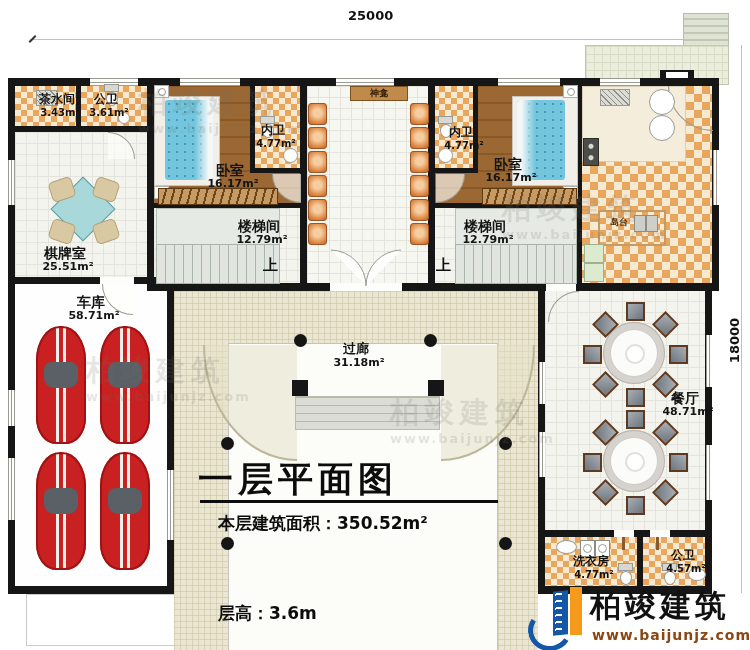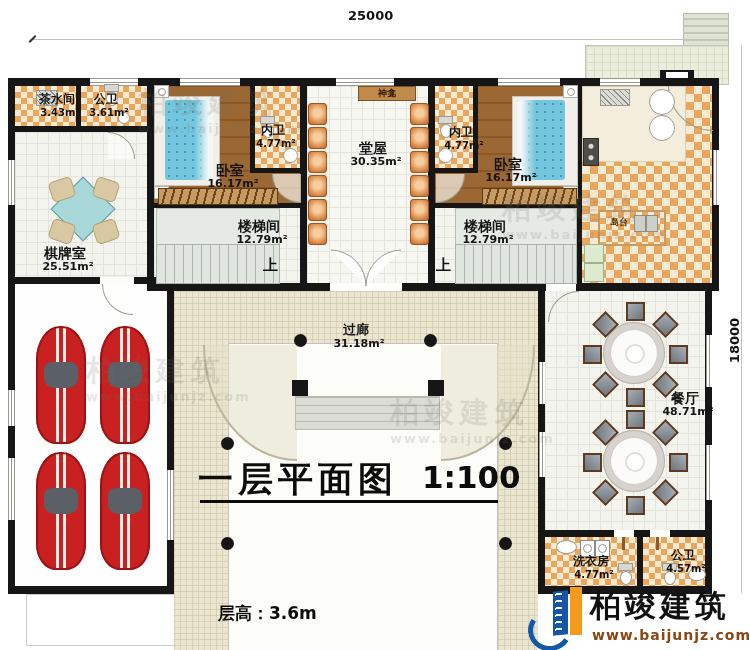--- a/index.html
+++ b/index.html
@@ -215,21 +215,21 @@
   <div class="hatch" style="left:158px;top:188px;width:118px;height:15px"></div>
   <div class="toilet" style="left:260px;top:116px">
       <div class="tk"></div>
       <div class="bw"></div>
     </div>
   <div class="sinkc" style="left:283px;top:148px;width:13px;height:13px"></div>
 
   <div class="stair-box" style="left:156px;top:208px;width:122px;height:74px"></div>
   <div class="treads" style="left:156px;top:244px;width:122px;height:38px"></div>
 
-  <div class="shrine" style="left:358px;top:86px;width:56px;height:13px"><span>神龛</span></div>
+  <div class="shrine" style="left:350px;top:86px;width:56px;height:13px"><span>神龛</span></div>
   <div class="cushion" style="left:308px;top:103px"></div>
   <div class="cushion" style="left:308px;top:127px"></div>
   <div class="cushion" style="left:308px;top:151px"></div>
   <div class="cushion" style="left:308px;top:175px"></div>
   <div class="cushion" style="left:308px;top:199px"></div>
   <div class="cushion" style="left:308px;top:223px"></div>
   <div class="cushion" style="left:410px;top:103px"></div>
   <div class="cushion" style="left:410px;top:127px"></div>
   <div class="cushion" style="left:410px;top:151px"></div>
   <div class="cushion" style="left:410px;top:175px"></div>
@@ -308,49 +308,49 @@
       <span class="ra">3.43m²</span>
     </div>
   <div class="rlabel sm" style="left:76px;top:93px;width:60px">
       <span class="rn">公卫</span>
       <span class="ra">3.61m²</span>
     </div>
   <div class="rlabel" style="left:20px;top:245px;width:90px">
       <span class="rn">棋牌室</span>
       <span class="ra">25.51m²</span>
     </div>
+  <div class="rlabel" style="left:46px;top:294px;width:90px">
+      <span class="rn">车库</span>
+      <span class="ra">58.71m²</span>
+    </div>
   <div class="rlabel" style="left:192px;top:162px;width:76px">
       <span class="rn">卧室</span>
       <span class="ra">16.17m²</span>
     </div>
   <div class="rlabel sm" style="left:240px;top:124px;width:66px">
       <span class="rn">内卫</span>
       <span class="ra">4.77m²</span>
     </div>
   <div class="rlabel" style="left:212px;top:218px;width:94px">
       <span class="rn">楼梯间</span>
       <span class="ra">12.79m²</span>
     </div>
-  <div class="rlabel" style="left:328px;top:140px;width:90px">
-      <span class="rn">堂屋</span>
-      <span class="ra">30.35m²</span>
-    </div>
   <div class="rlabel sm" style="left:428px;top:126px;width:66px">
       <span class="rn">内卫</span>
       <span class="ra">4.77m²</span>
     </div>
   <div class="rlabel" style="left:470px;top:156px;width:76px">
       <span class="rn">卧室</span>
       <span class="ra">16.17m²</span>
     </div>
   <div class="rlabel" style="left:438px;top:218px;width:94px">
       <span class="rn">楼梯间</span>
       <span class="ra">12.79m²</span>
     </div>
-  <div class="rlabel" style="left:310px;top:323px;width:92px">
+  <div class="rlabel" style="left:310px;top:342px;width:92px">
       <span class="rn" style="font-size:13px">过廊</span>
       <span class="ra">31.18m²</span>
     </div>
   <div class="rlabel" style="left:646px;top:390px;width:78px">
       <span class="rn">餐厅</span>
       <span class="ra">48.71m²</span>
     </div>
   <div class="rlabel sm" style="left:560px;top:555px;width:62px">
       <span class="rn">洗衣房</span>
       <span class="ra">4.77m²</span>
@@ -374,22 +374,22 @@
   <div class="wm" style="left:86px;top:356px">
       <span class="t">柏竣建筑</span>
       <span class="u">www.baijunjz.com</span>
     </div>
   <div class="wm" style="left:390px;top:398px">
       <span class="t">柏竣建筑</span>
       <span class="u">www.baijunjz.com</span>
     </div>
 
   <div class="bigtitle">一层平面图</div>
-  <div class="scale">1:100</div>
   <div class="trule"></div>
+  <div class="tline" style="top:512px"><span>本层建筑面积：</span><span>350.52m²</span></div>
   <div class="tline" style="top:602px"><span>层高：</span><span>3.6m</span></div>
 
   <div class="logo">
     <div class="swoosh"></div>
     <div class="bld-blue"></div>
     <div class="bld-orange"></div>
     <div class="company">柏竣建筑</div>
     <div class="site">www.baijunjz.com</div>
   </div>
 

